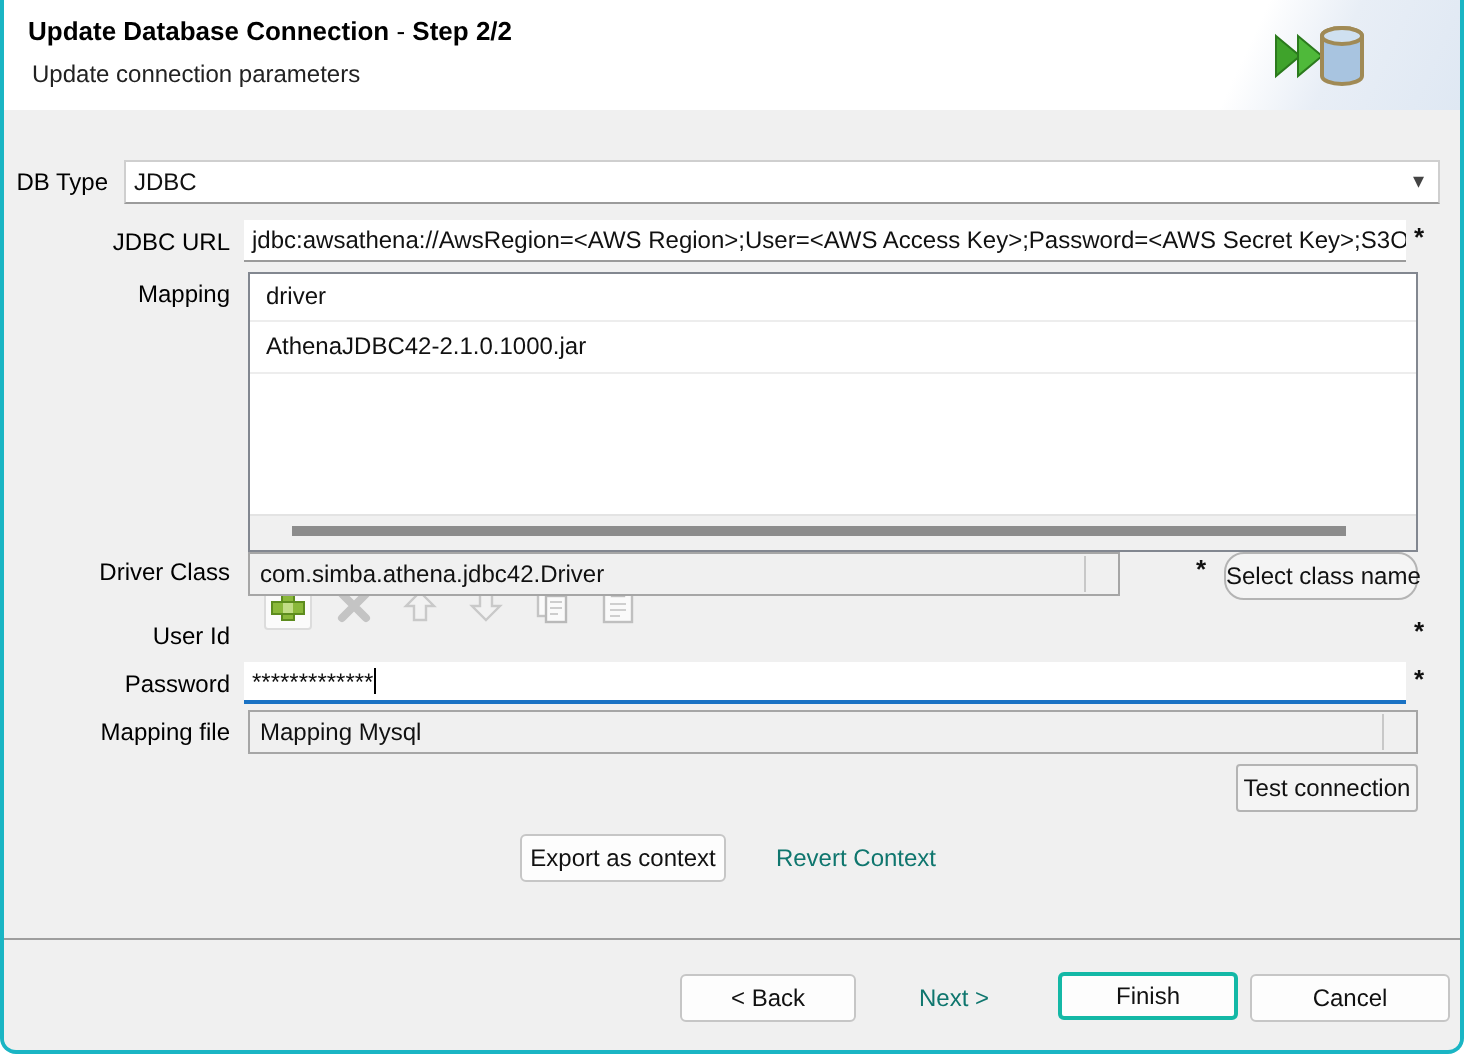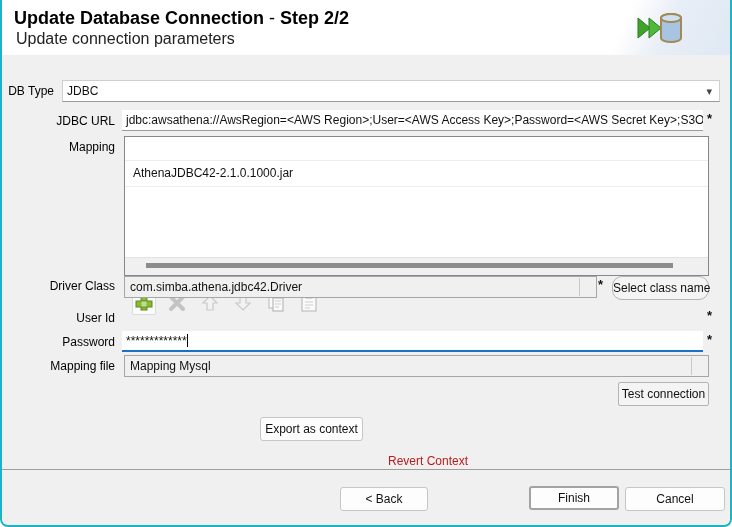--- a/index.html
+++ b/index.html
@@ -35,35 +35,35 @@
     position: absolute;
     left: 0; top: 0;
     right: 0;
     height: 55px;
     background: #ffffff;
     border-bottom: 1px solid #9e9e9e;
   }
   .header-title {
     position: absolute;
     left: 12px; top: 8px;
-    font-size: 18px;
+    font-size: 13px;
     font-weight: bold;
     color: #000000;
     white-space: nowrap;
   }
   .header-title .step {
     font-weight: bold;
   }
   .header-title .dash {
     font-weight: normal;
   }
   .header-sub {
     position: absolute;
     left: 14px; top: 30px;
-    font-size: 16px;
+    font-size: 12px;
     color: #222222;
     white-space: nowrap;
   }
   .header-banner {
     position: absolute;
     right: 0; top: 0;
     width: 160px; height: 55px;
     background: linear-gradient(115deg, #ffffff 0%, #ffffff 35%, #e8eef6 60%, #dfe8f3 100%);
   }
   .header-icon {
@@ -243,25 +243,24 @@
     height: 24px;
     line-height: 22px;
     text-align: center;
     font-size: 12px;
     color: #111;
     white-space: nowrap;
   }
   .btn.disabled {
     background: transparent;
     border-color: transparent;
-    color: #b91c1c;
-    margin-top: 32px;
+    color: #0f766e;
   }
   .btn.default {
-    border: 2px solid #a3a3a3;
+    border: 2px solid #14b8a6;
     line-height: 20px;
   }
   .btn.square {
     border-radius: 2px;
     border-color: #b4b4b4;
     background: #f4f4f4;
   }
 
   
   .footer {
@@ -305,20 +304,21 @@
     </div>
 
     <div class="label" style="left:0; top:59px; width:113px;">JDBC URL</div>
     <div class="flatfield" style="left:120px; top:55px; width:581px;">
       <span>jdbc:awsathena://AwsRegion=&lt;AWS Region&gt;;User=&lt;AWS Access Key&gt;;Password=&lt;AWS Secret Key&gt;;S3Outp</span>
     </div>
     <div class="req" style="left:705px; top:56px;">*</div>
 
     <div class="label" style="left:0; top:85px; width:113px;">Mapping</div>
     <div class="table" style="left:122px; top:81px; width:585px; height:140px;">
+      <div class="th">driver</div>
       <div class="tr">AthenaJDBC42-2.1.0.1000.jar</div>
       <div class="sbtrack">
         <div class="sbthumb" style="width:527px;"></div>
       </div>
     </div>
 
     <div class="tbtn enabled" style="left:130px; top:236px;">
       <svg width="22" height="22" viewBox="0 0 22 22">
         <rect x="8" y="4" width="6" height="14" fill="#8ab83a" stroke="#5d8c1e" stroke-width="1"></rect>
         <rect x="3" y="9" width="16" height="6" fill="#8ab83a" stroke="#5d8c1e" stroke-width="1"></rect>
@@ -349,21 +349,21 @@
     </div>
     <div class="tbtn" style="left:295px; top:236px;">
       <svg width="22" height="22" viewBox="0 0 22 22">
         <rect x="4" y="4" width="14" height="15" fill="#fafafa" stroke="#bfbfbf" stroke-width="1.2"></rect>
         <rect x="8" y="2" width="6" height="4" fill="#e8e8e8" stroke="#bfbfbf" stroke-width="1.2"></rect>
         <path d="M7 10 h8 M7 13 h8 M7 16 h5" stroke="#cfcfcf" stroke-width="1"></path>
       </svg>
     </div>
 
     <div class="label" style="left:0; top:224px; width:113px;">Driver Class</div>
-    <div class="boxfield" style="left:122px; top:221px; width:473px;">
+    <div class="boxfield" style="left:122px; top:221px; width:436px;">
       <span>com.simba.athena.jdbc42.Driver</span>
       <span class="sep"></span>
     </div>
     <div class="req" style="left:596px; top:222px;">*</div>
     <div class="btn square" style="left:610px; top:221px; width:97px;border-radius:10px;">Select class name</div>
 
     <div class="label" style="left:0; top:256px; width:113px;">User Id</div>
     <div class="req" style="left:705px; top:253px;">*</div>
 
     <div class="label" style="left:0; top:280px; width:113px;">Password</div>

